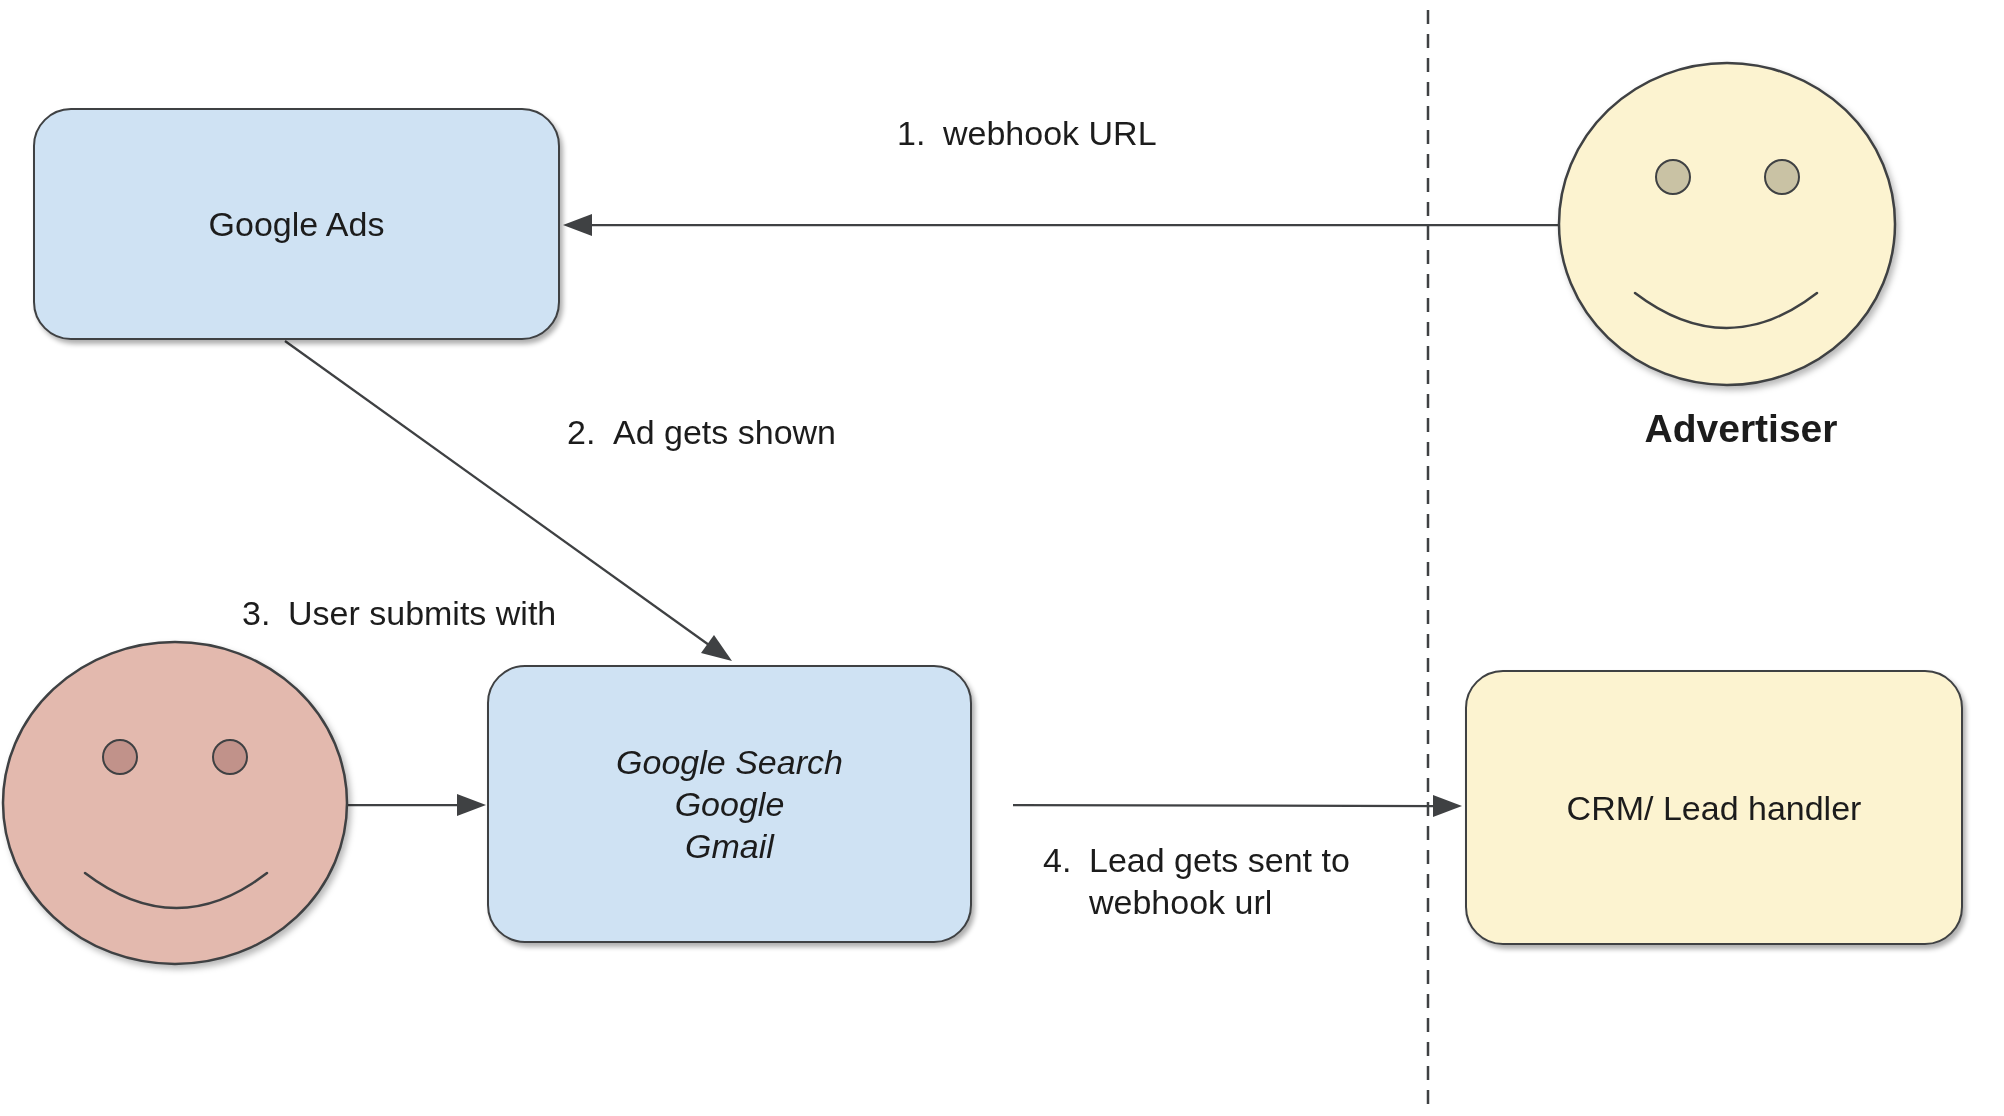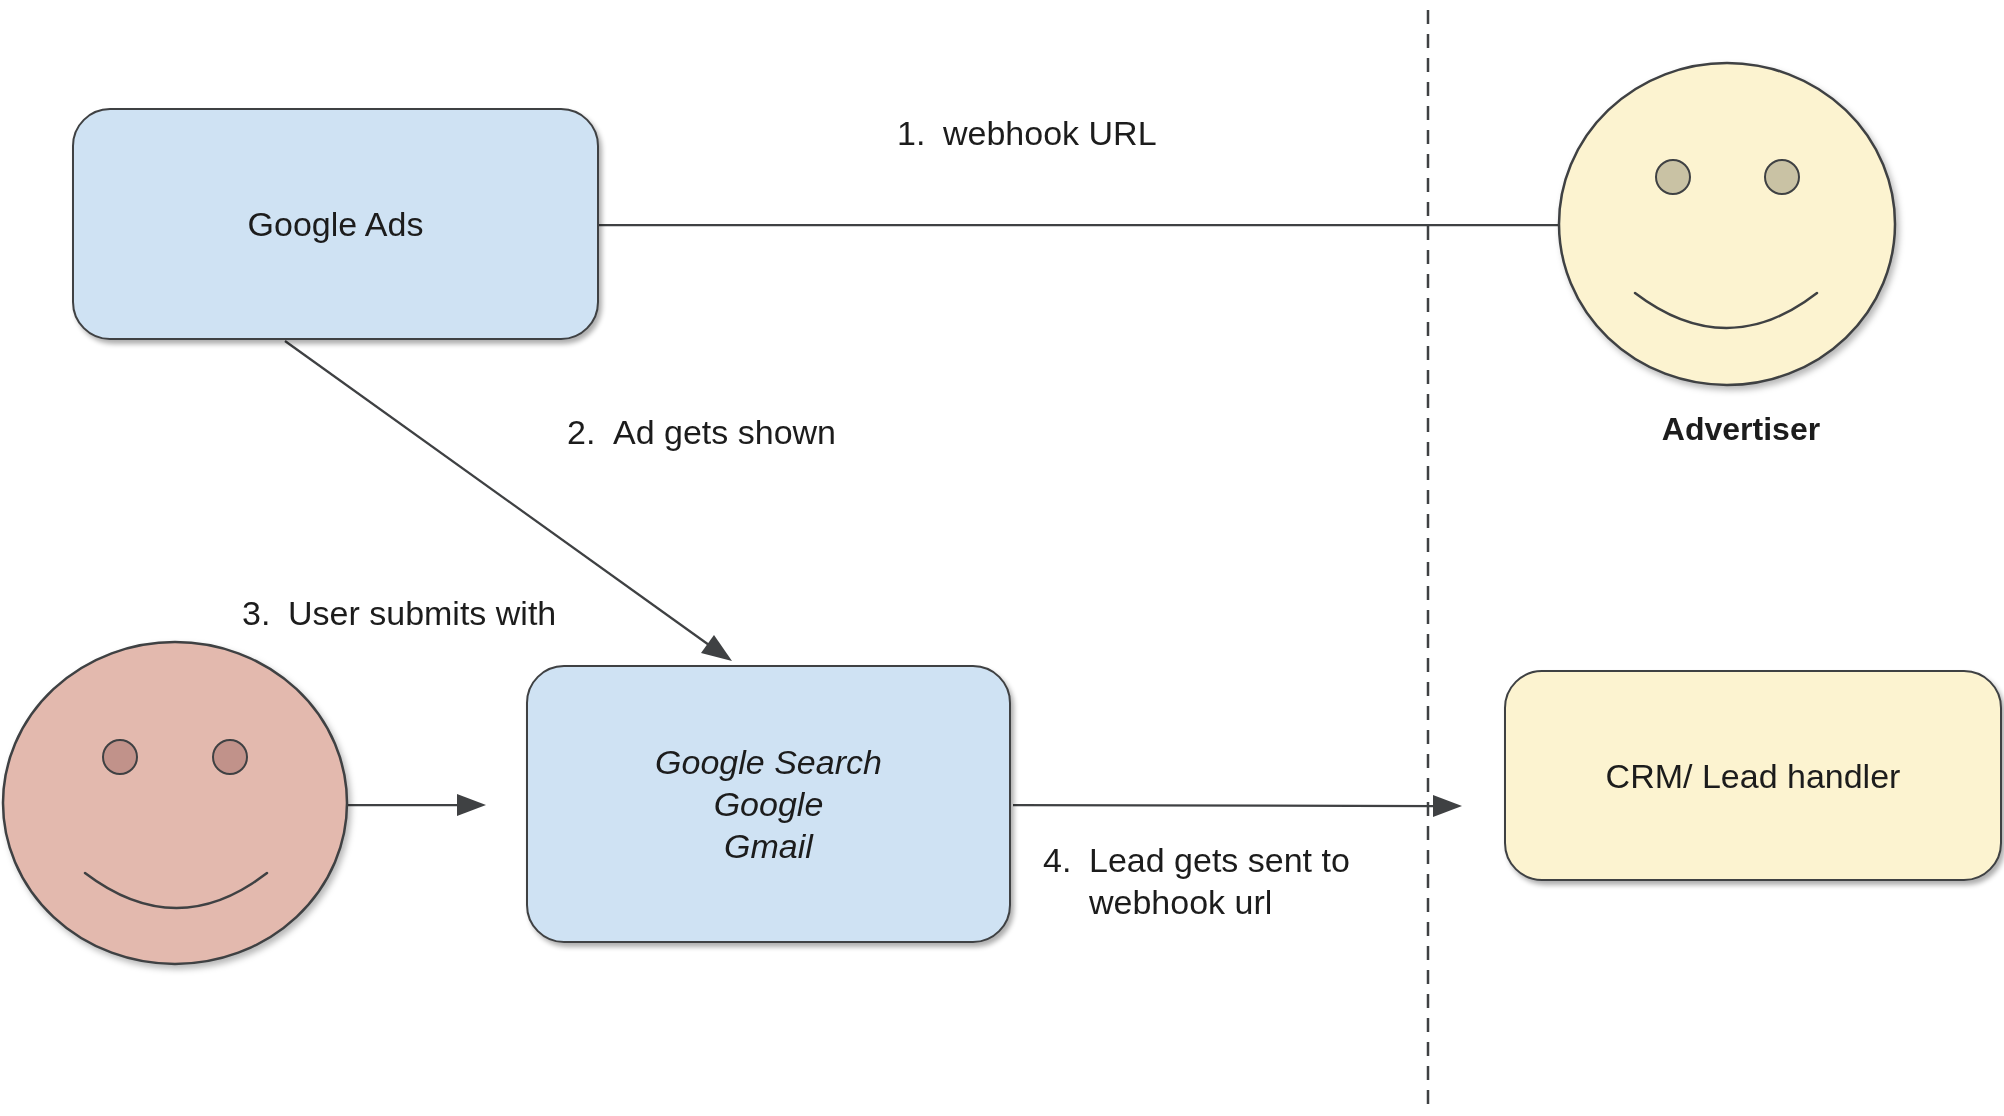--- a/index.html
+++ b/index.html
@@ -24,37 +24,36 @@
     border: 2.5px solid var(--stroke, #3f4143);
     border-radius: 38px;
     display: flex;
     flex-direction: column;
     align-items: center;
     justify-content: center;
     text-align: right;
     font-size: 34px;
     line-height: 42px;
     box-shadow: 3px 4px 5px rgba(0,0,0,0.32);
-    margin-left: 39px;
   }
   .node.blue   { background: var(--node-blue, #cfe2f3); }
   .node.yellow { background: var(--node-yellow, #fcf3d0); }
   .step {
     position: absolute;
     display: flex;
     font-size: 34px;
     line-height: 42px;
     white-space: nowrap;
   }
   .step .num { flex: 0 0 46px; }
   .actor-label {
     position: absolute;
     width: 300px;
     text-align: center;
-    font-size: 32px;
+    font-size: 39px;
     font-weight: bold;
     line-height: 44px;
   }
 </style>
 </head>
 <body>
 
 <div class="canvas">
 
   <svg class="connectors" viewBox="0 0 2004 1116">
@@ -99,21 +98,21 @@
   <div class="node blue" style="left:33px; top:108px; width:527px; height:232px;">
     <div>Google Ads</div>
   </div>
 
   <div class="node blue" style="left:487px; top:665px; width:485px; height:278px;font-style:italic;">
     <div>Google Search</div>
     <div>Google</div>
     <div>Gmail</div>
   </div>
 
-  <div class="node yellow" style="left:1465px; top:670px; width:498px; height:211px;">
+  <div class="node yellow" style="left:1465px; top:670px; width:498px; height:275px;">
     <div>CRM/ Lead handler</div>
   </div>
 
   <div class="step" style="left:897px; top:112px;">
     <span class="num">1.</span>
     <span class="body">
       <div>webhook URL</div>
     </span>
   </div>
 

